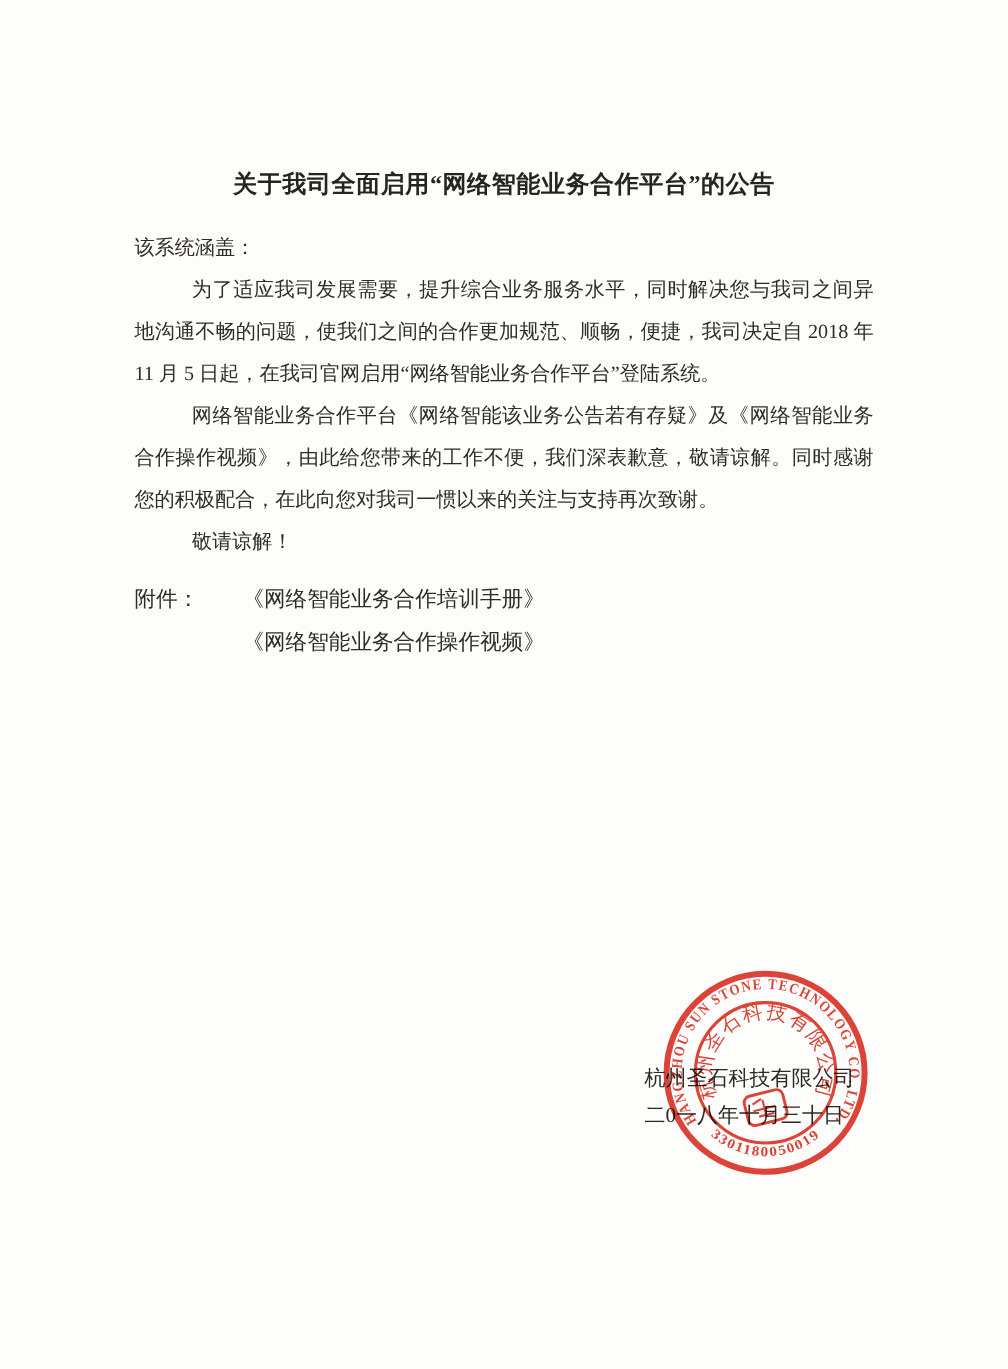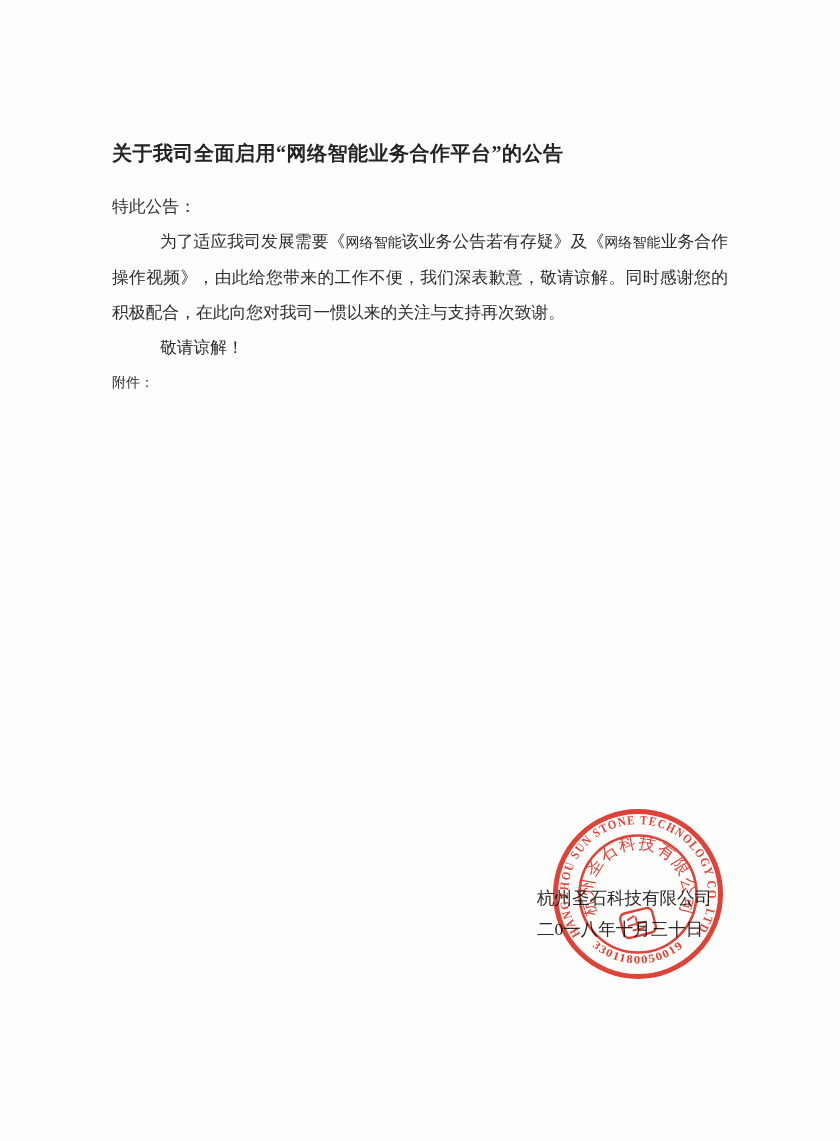--- a/index.html
+++ b/index.html
@@ -17,45 +17,47 @@
     color: #2e2c2a;
   }
   .doc {
     position: absolute;
     left: 112px;
     right: 112px;
     top: 140px;
   }
   .title {
     margin: 0 0 22px 0;
+    text-align: center;
     font-size: 20px;
     font-weight: bold;
     letter-spacing: 0.5px;
     color: #262422;
   }
   .line {
     font-size: 16.8px;
     line-height: 35px;
   }
   .greeting { text-indent: 2.85em; }
   .para {
     margin: 0;
     font-size: 16.8px;
     line-height: 35px;
     text-indent: 2.85em;
     text-align: justify;
   }
   .para .lg {
-    font-size: 14px;
+    font-size: 17px;
     line-height: 35px;
   }
   .attachments {
+    margin-top: 12px;
     display: flex;
     align-items: flex-start;
-    font-size: 14px;
+    font-size: 18px;
     line-height: 36px;
   }
   .attachments .label { margin-right: 36px; white-space: nowrap; }
   .signature {
     position: absolute;
     left: 537px;
     top: 883px;
     font-size: 17.5px;
     line-height: 31px;
     color: #2a2826;
@@ -83,29 +85,34 @@
   .stamp .mark { fill: none; stroke: var(--stamp-color, #dc352a); }
 </style>
 </head>
 <body>
 
 <div class="page">
 
   <div class="doc">
     <h1 class="title">关于我司全面启用“网络智能业务合作平台”的公告</h1>
 
-    <div class="line">特此公告：</div>
+    <div class="line">该系统涵盖：</div>
 
     <div>
-        <p class="para"><span>为了适应我司发展需要《</span><span class="lg">网络智能</span><span>该业务公告若有存疑》及《</span><span class="lg">网络智能</span><span>业务合作操作视频》，由此给您带来的工作不便，我们深表歉意，敬请谅解。同时感谢您的积极配合，在此向您对我司一惯以来的关注与支持再次致谢。</span></p>
+        <p class="para"><span>为了适应我司发展需要，提升综合业务服务水平，同时解决您与我司之间异地沟通不畅的问题，使我们之间的合作更加规范、顺畅，便捷，我司决定自 2018 年 11 月 5 日起，在我司官网启用“网络智能业务合作平台”登陆系统。</span></p>
+        <p class="para"><span>网络智能业务合作平台《</span><span class="lg">网络智能</span><span>该业务公告若有存疑》及《</span><span class="lg">网络智能</span><span>业务合作操作视频》，由此给您带来的工作不便，我们深表歉意，敬请谅解。同时感谢您的积极配合，在此向您对我司一惯以来的关注与支持再次致谢。</span></p>
         <p class="para"><span>敬请谅解！</span></p>
       </div>
 
     <div class="attachments">
       <div class="label">附件：</div>
+      <div>
+          <div>《网络智能业务合作培训手册》</div>
+          <div>《网络智能业务合作操作视频》</div>
+        </div>
     </div>
   </div>
 
   <div class="signature">
     <div>杭州圣石科技有限公司</div>
     <div>二0一八年十月三十日</div>
   </div>
 
   <div class="stamp">
     <svg viewBox="0 0 204 204" xmlns="http://www.w3.org/2000/svg">

